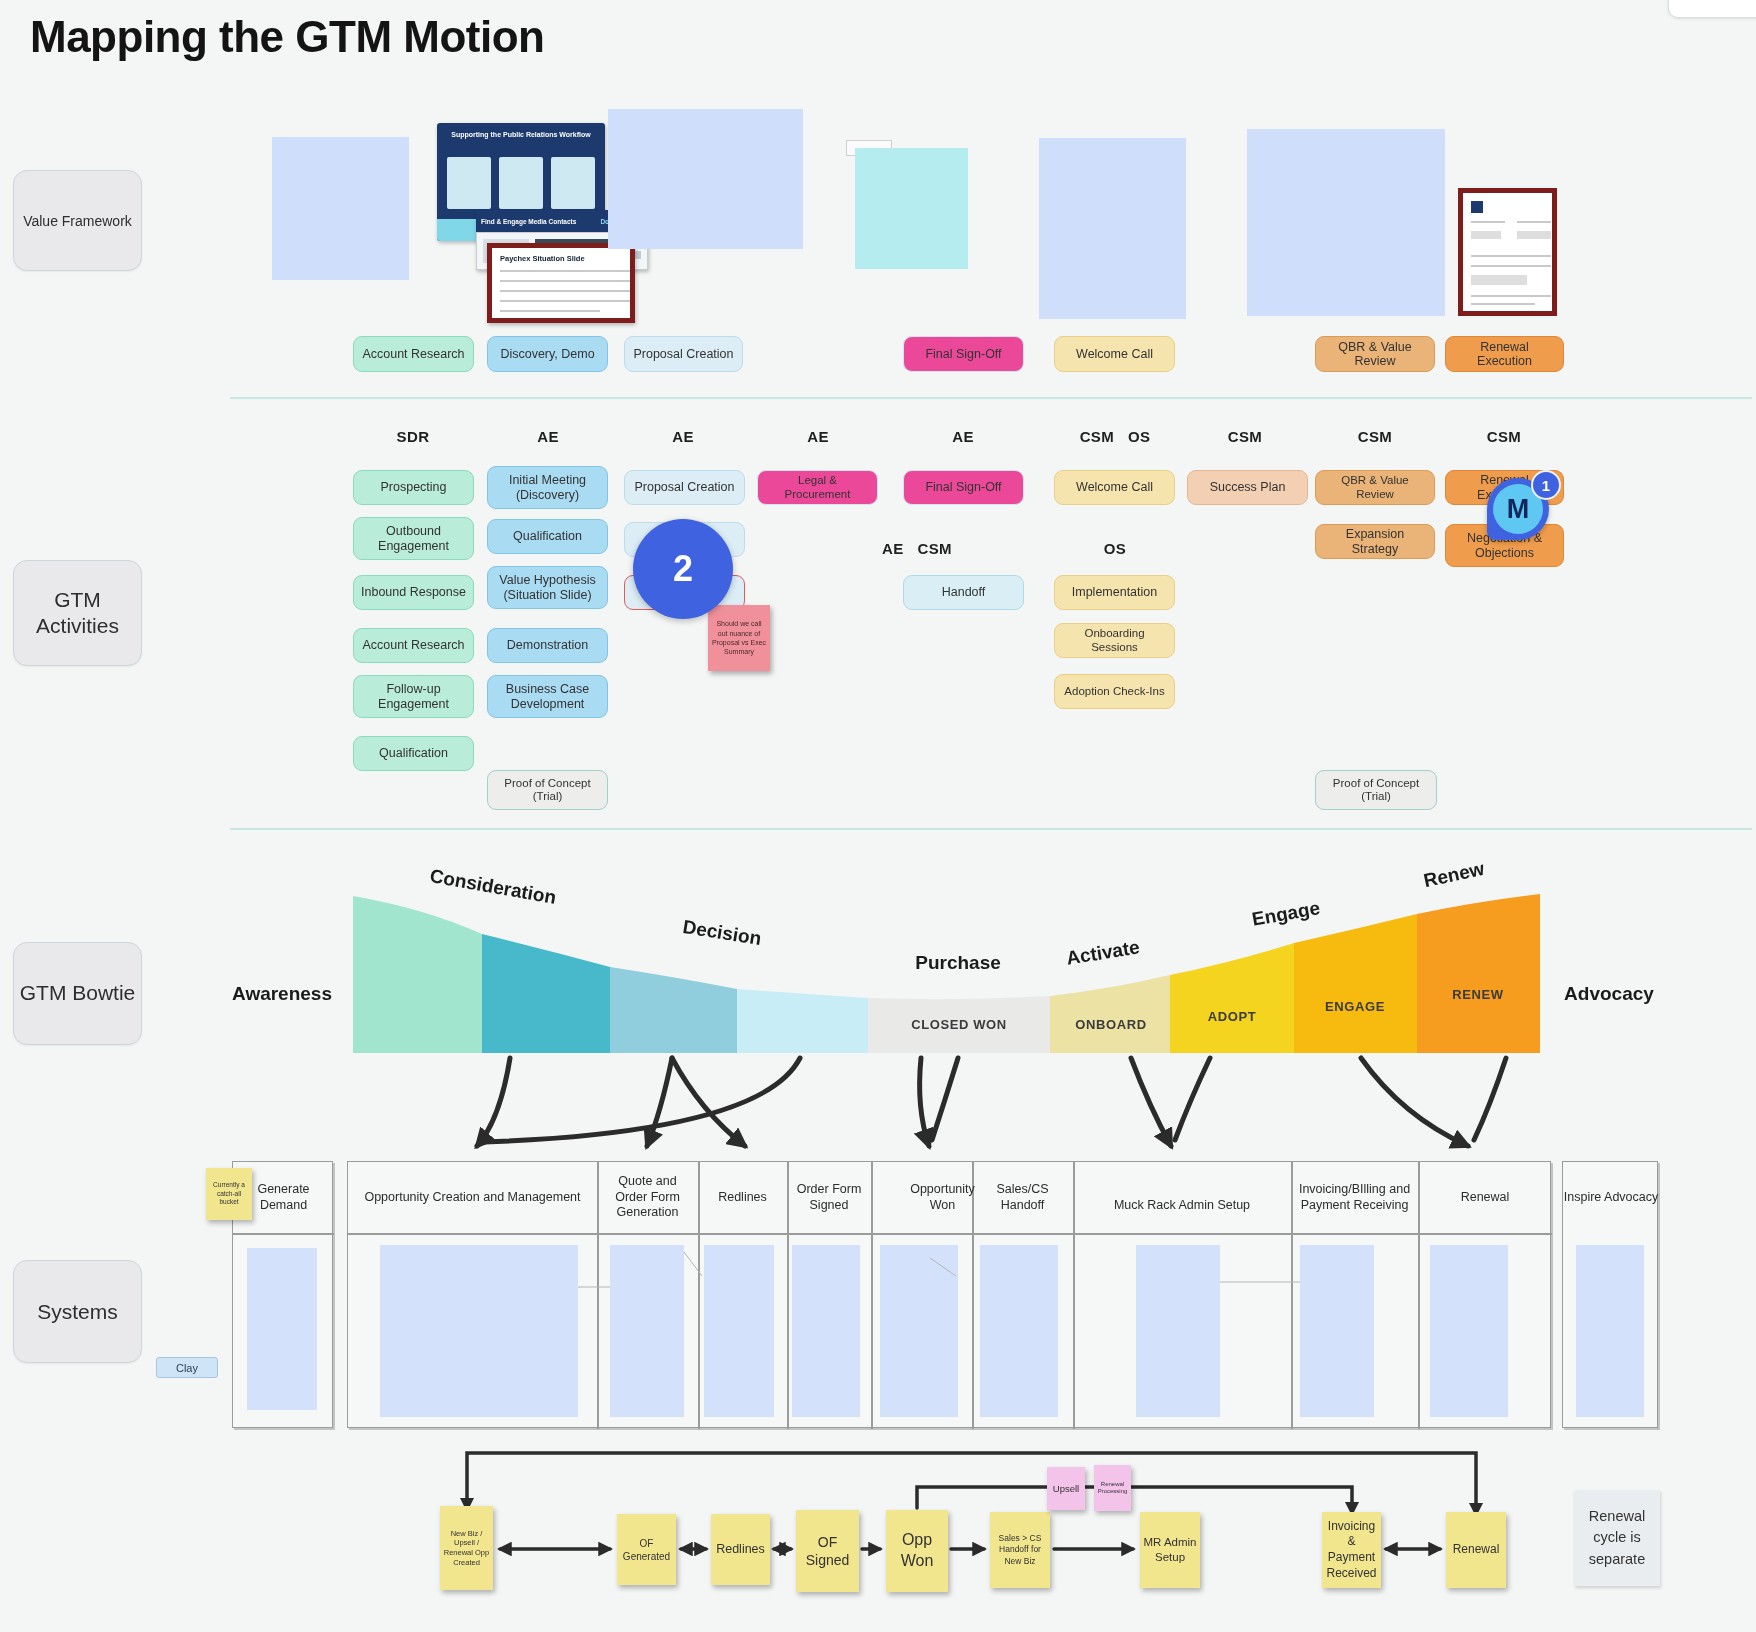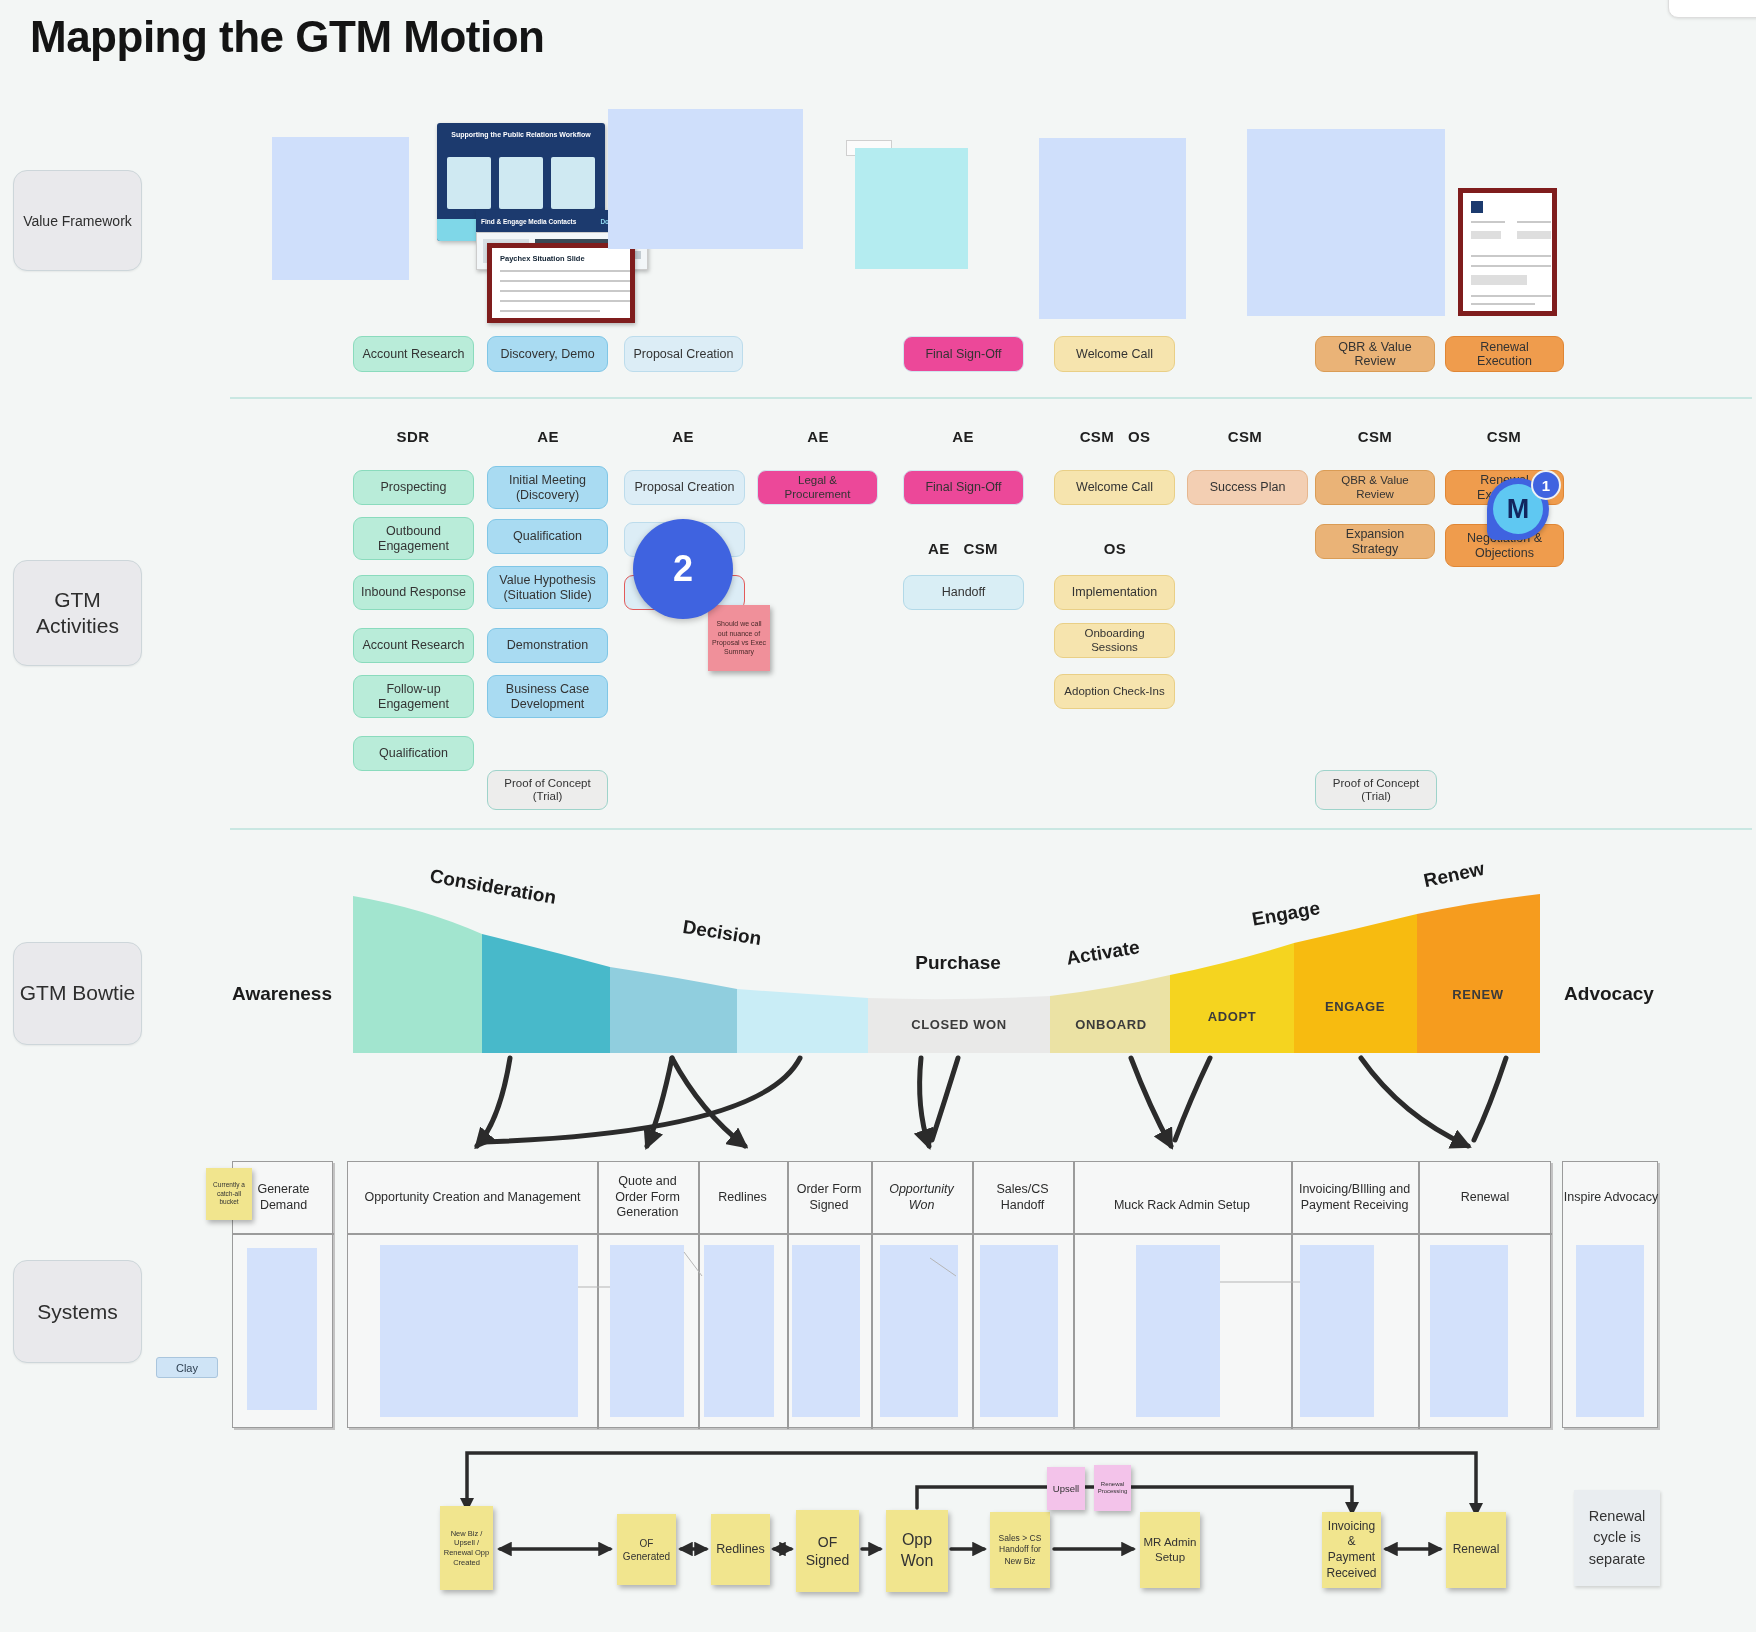--- a/index.html
+++ b/index.html
@@ -146,21 +146,21 @@
 
   <div class="abs role" style="left:413px;top:428px;">SDR</div>
   <div class="abs role" style="left:548px;top:428px;">AE</div>
   <div class="abs role" style="left:683px;top:428px;">AE</div>
   <div class="abs role" style="left:818px;top:428px;">AE</div>
   <div class="abs role" style="left:963px;top:428px;">AE</div>
   <div class="abs role" style="left:1115px;top:428px;">CSM   OS</div>
   <div class="abs role" style="left:1245px;top:428px;">CSM</div>
   <div class="abs role" style="left:1375px;top:428px;">CSM</div>
   <div class="abs role" style="left:1504px;top:428px;">CSM</div>
-  <div class="abs role" style="left:963px;top:540px;">AE   CSM</div>
+  <div class="abs role" style="left:917px;top:540px;">AE   CSM</div>
   <div class="abs role" style="left:1115px;top:540px;">OS</div>
 
   <div class="abs chip mint" style="left:353px;top:470px;width:121px;height:35px;">Prospecting</div>
   <div class="abs chip mint" style="left:353px;top:517px;width:121px;height:43px;">Outbound Engagement</div>
   <div class="abs chip mint" style="left:353px;top:575px;width:121px;height:35px;">Inbound Response</div>
   <div class="abs chip mint" style="left:353px;top:628px;width:121px;height:35px;">Account Research</div>
   <div class="abs chip mint" style="left:353px;top:675px;width:121px;height:43px;">Follow-up Engagement</div>
   <div class="abs chip mint" style="left:353px;top:736px;width:121px;height:35px;">Qualification</div>
 
   <div class="abs chip blue" style="left:487px;top:466px;width:121px;height:43px;">Initial Meeting (Discovery)</div>
@@ -244,21 +244,21 @@
     <div class="abs vline" style="left:439px;top:0;height:267px;"></div>
     <div class="abs vline" style="left:523px;top:0;height:267px;"></div>
     <div class="abs vline" style="left:624px;top:0;height:267px;"></div>
     <div class="abs vline" style="left:725px;top:0;height:267px;"></div>
     <div class="abs vline" style="left:943px;top:0;height:267px;"></div>
     <div class="abs vline" style="left:1070px;top:0;height:267px;"></div>
     <div class="thead abs" style="left:2px;top:0;width:245px;height:71px;">Opportunity Creation and Management</div>
     <div class="thead abs" style="left:253px;top:0;width:93px;height:71px;">Quote and Order Form Generation</div>
     <div class="thead abs" style="left:354px;top:0;width:81px;height:71px;">Redlines</div>
     <div class="thead abs" style="left:443px;top:0;width:76px;height:71px;">Order Form Signed</div>
-    <div class="thead abs" style="left:527px;top:0;width:93px;height:71px;font-style:italic;">Opportunity Won</div>
+    <div class="thead abs" style="left:548px;top:0;width:93px;height:71px;">Opportunity Won</div>
     <div class="thead abs" style="left:628px;top:0;width:93px;height:71px;">Sales/CS Handoff</div>
     <div class="thead abs" style="left:729px;top:8px;width:210px;height:71px;">Muck Rack Admin Setup</div>
     <div class="thead abs" style="left:947px;top:0;width:119px;height:71px;">Invoicing/BIlling and Payment Receiving</div>
     <div class="thead abs" style="left:1074px;top:0;width:126px;height:71px;">Renewal</div>
   </div>
 
   <div class="abs tblbox" style="left:1562px;top:1161px;width:96px;height:267px;">
     <div class="thead abs" style="left:0;top:0;width:96px;height:71px;">Inspire Advocacy</div>
   </div>
 

